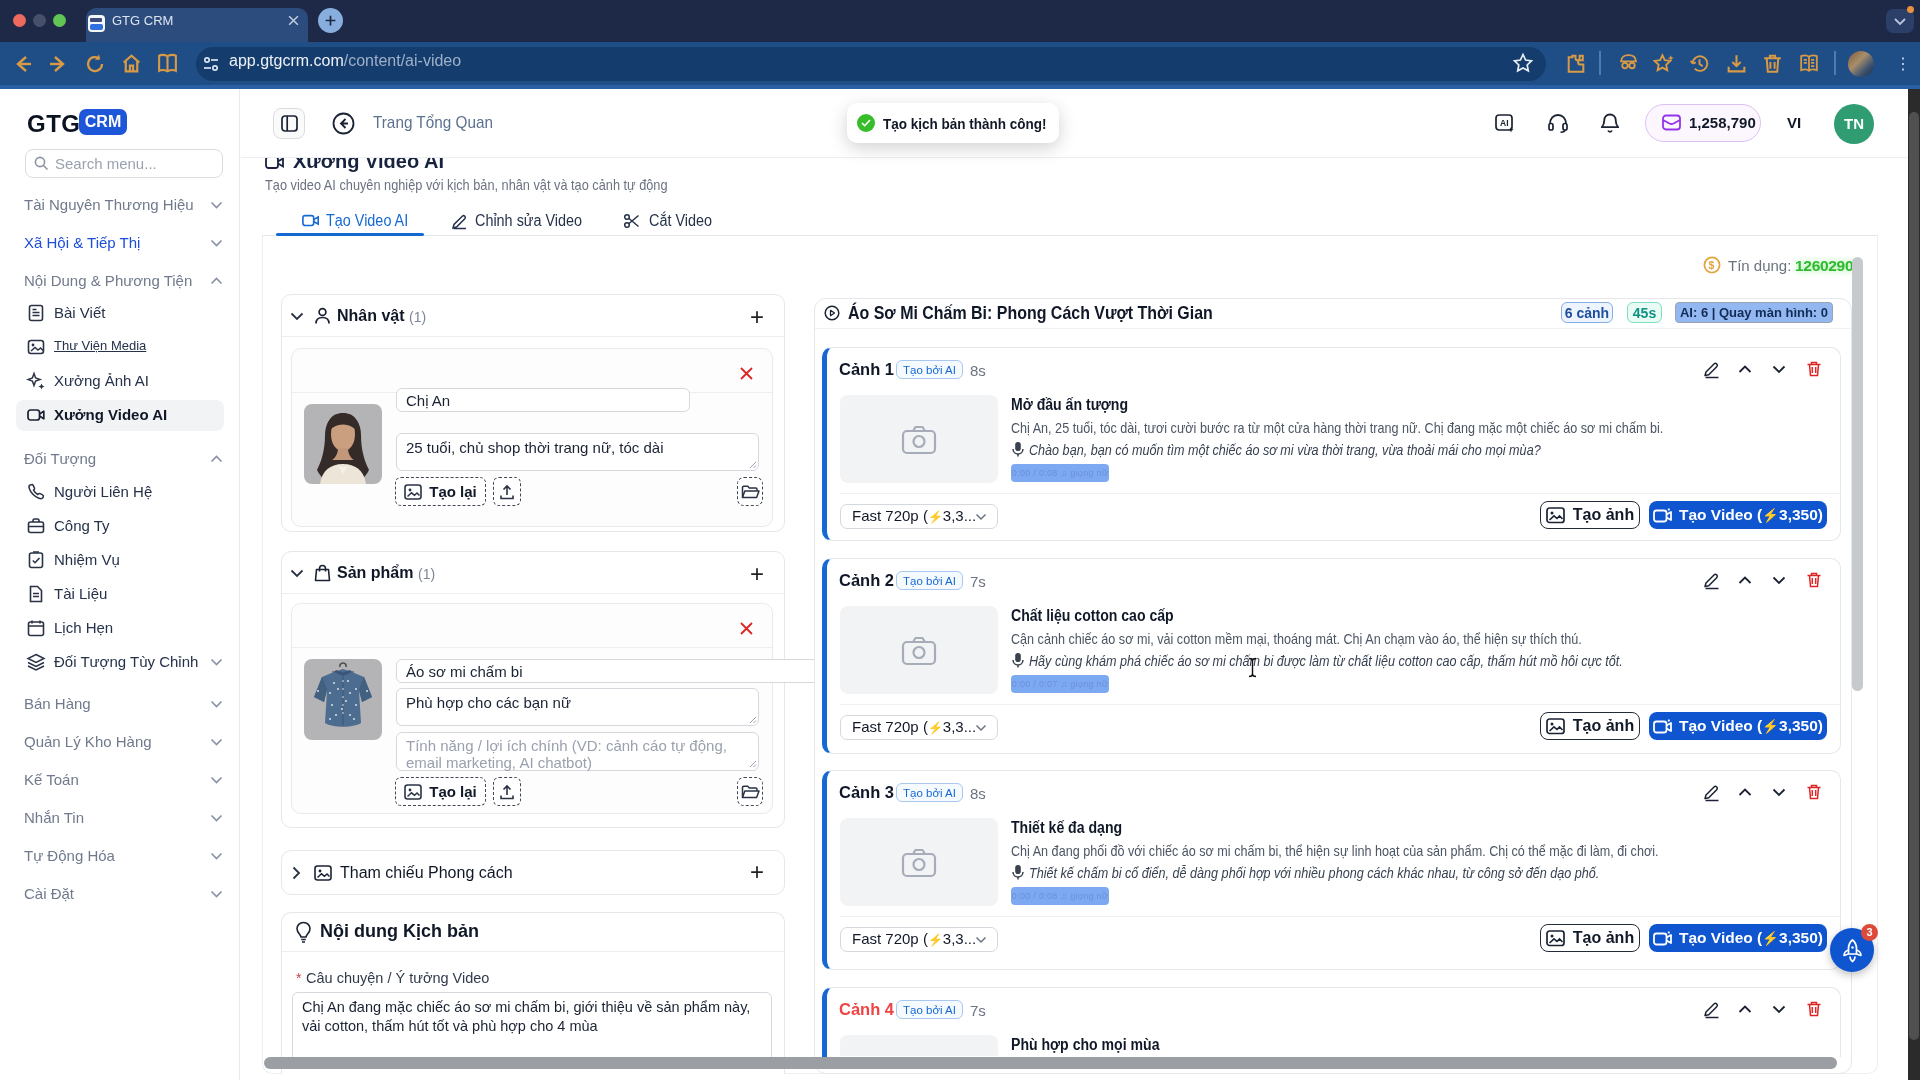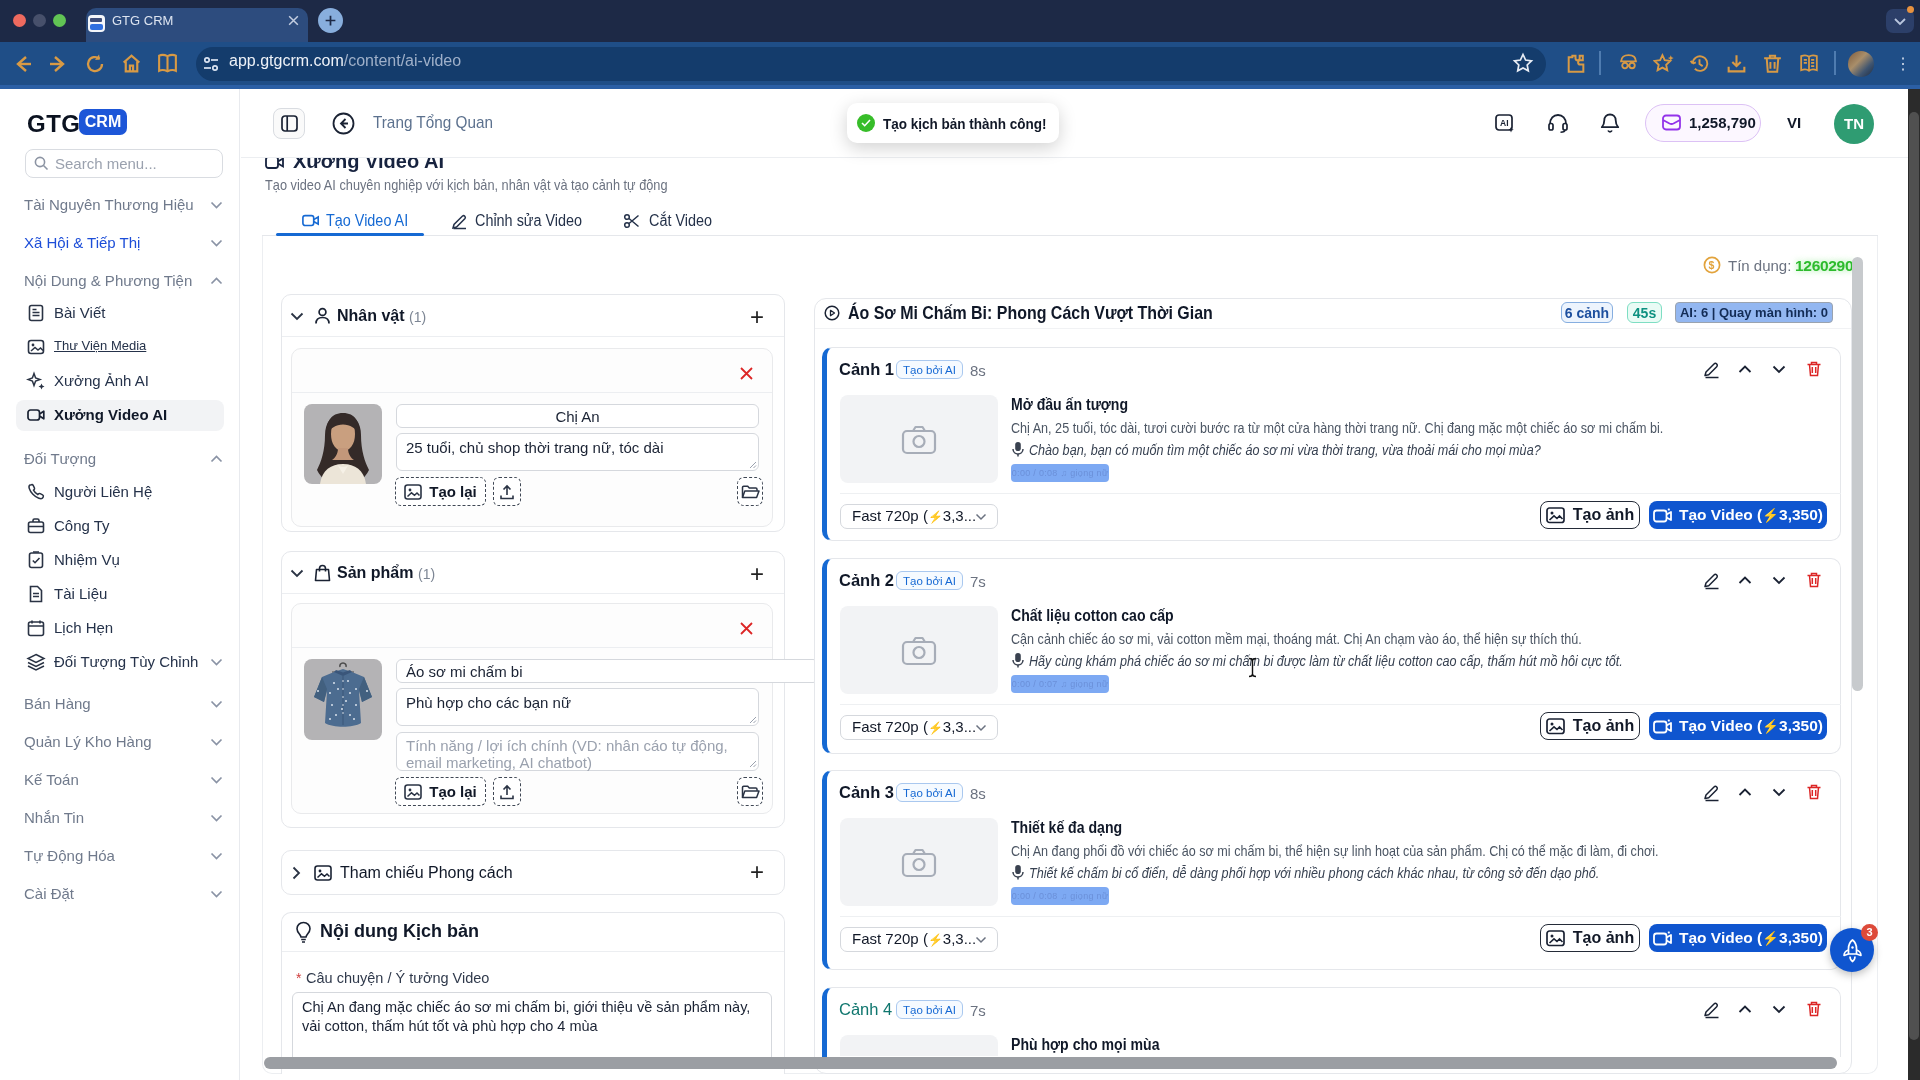--- a/index.html
+++ b/index.html
@@ -309,21 +309,21 @@
 <div class="abs" style="left:292px;top:392px;width:480px;height:1px;background:#eceef1;"></div>
 <svg class="abs" style="left:304px;top:404px;border-radius:8px;" width="78" height="80" viewBox="0 0 78 80">
       <rect width="78" height="80" fill="#b4b3b5"></rect>
       <path d="M39 10 C27 10 21 19 21 31 C21 47 17 58 13 66 C17 74 24 80 30 80 L48 80 C54 80 61 74 65 66 C61 58 57 47 57 31 C57 19 51 10 39 10 Z" fill="#342a28"></path>
       <path d="M39 14 C31 14 27 21 27 30 C27 40 32 47 39 47 C46 47 51 40 51 30 C51 21 47 14 39 14 Z" fill="#c99f7f"></path>
       <path d="M39 9 C27 9 21.5 18 23 31 C26 24 32 20.5 39 20.5 C46 20.5 52 24 55 31 C56.5 18 51 9 39 9 Z" fill="#342a28"></path>
       <path d="M34 44 C34 50 31 54 28 56 H50 C47 54 44 50 44 44 Z" fill="#c3977a"></path>
       <path d="M16 80 C18 66 27 60 39 60 C51 60 60 66 62 80 Z" fill="#ece5d8"></path>
       <path d="M33 60 C35 64 43 64 45 60 L39 70 Z" fill="#f6f1e7"></path>
     </svg>
-<input class="inp" style="left: 396px; top: 404px; width: 363px; height: 24px; text-align: center;" value="Chị An">
+<input class="inp" style="left: 396px; top: 388px; width: 294px; height: 24px;" value="Chị An">
 <div class="inp" style="left:396px;top:433px;width:363px;height:38px;line-height:17px;padding-top:5px;">25 tuổi, chủ shop thời trang nữ, tóc dài</div>
 <svg class="abs" style="left:749px;top:461px;" width="8" height="8" viewBox="0 0 8 8">
     <path d="M7 1 L1 7 M7 4.5 L4.5 7" stroke="#9aa1ae" stroke-width="1"></path>
   </svg>
 <div class="dashbtn" style="left:395px;top:477px;width:91px;height:29px;"><svg width="18" height="16" viewBox="0 0 18 16">
       <rect x="1" y="1" width="16" height="14" rx="2.5" stroke="#2a3344" stroke-width="1.6" fill="none"></rect>
       <circle cx="6" cy="6" r="1.4" fill="#2a3344"></circle>
       <path d="M3.5 12.5 L7.5 8.8 L10.5 11.3 L13 9 L15.5 11.5" stroke="#2a3344" stroke-width="1.5" fill="none"></path>
     </svg>Tạo lại</div>
 <div class="dashbtn" style="left:493px;top:477px;width:28px;height:29px;">
@@ -388,21 +388,21 @@
       <circle cx="39" cy="38" r="0.8"></circle>
       <circle cx="39" cy="46" r="0.8"></circle>
       <circle cx="39" cy="54" r="0.8"></circle>
     </g>
     </svg>
 <input class="inp" style="left: 396px; top: 659px; width: 423px; height: 24px;" value="Áo sơ mi chấm bi">
 <div class="inp" style="left:396px;top:688px;width:363px;height:38px;line-height:17px;padding-top:5px;">Phù hợp cho các bạn nữ</div>
 <svg class="abs" style="left:749px;top:716px;" width="8" height="8" viewBox="0 0 8 8">
     <path d="M7 1 L1 7 M7 4.5 L4.5 7" stroke="#9aa1ae" stroke-width="1"></path>
   </svg>
-<div class="inp" style="left:396px;top:732px;width:363px;height:39px;line-height:17px;padding-top:4px;color:#9aa1ae;">Tính năng / lợi ích chính (VD: nhân cáo tự động, email marketing, AI chatbot)</div>
+<div class="inp" style="left:396px;top:732px;width:363px;height:39px;line-height:17px;padding-top:4px;color:#9aa1ae;">Tính năng / lợi ích chính (VD: cảnh cáo tự động, email marketing, AI chatbot)</div>
 <svg class="abs" style="left:749px;top:760px;" width="8" height="8" viewBox="0 0 8 8">
     <path d="M7 1 L1 7 M7 4.5 L4.5 7" stroke="#9aa1ae" stroke-width="1"></path>
   </svg>
 <div class="dashbtn" style="left:395px;top:777px;width:91px;height:29px;"><svg width="18" height="16" viewBox="0 0 18 16">
       <rect x="1" y="1" width="16" height="14" rx="2.5" stroke="#2a3344" stroke-width="1.6" fill="none"></rect>
       <circle cx="6" cy="6" r="1.4" fill="#2a3344"></circle>
       <path d="M3.5 12.5 L7.5 8.8 L10.5 11.3 L13 9 L15.5 11.5" stroke="#2a3344" stroke-width="1.5" fill="none"></path>
     </svg>Tạo lại</div>
 <div class="dashbtn" style="left:493px;top:777px;width:28px;height:29px;">
     <svg width="18" height="18" viewBox="0 0 18 18">
@@ -608,21 +608,21 @@
     </svg>Tạo ảnh</div>
 <div class="btn-vid" style="left:1649px;top:924px;width:178px;height:28px;">
     <svg width="19" height="16" viewBox="0 0 19 16">
       <rect x="1" y="3.5" width="12.5" height="11" rx="2.5" stroke="#fff" stroke-width="1.8" fill="none"></rect>
       <path d="M13.5 7.5 L18 5 V13 L13.5 10.5" stroke="#fff" stroke-width="1.8" fill="none" stroke-linejoin="round"></path>
       <path d="M15.8 1.5 v2 M14.8 2.5 h2" stroke="#fff" stroke-width="1.3"></path>
     </svg>
     <span>Tạo Video (<span style="color:#f9c513;font-size:13.5px;">⚡</span>3,350)</span>
   </div>
 <div class="scene" style="top:987px;height:70px;border-bottom:none;border-radius:10px 10px 0 0;"></div>
-<div class="abs" style="left:839px;top:1000px;font-size:16.5px;font-weight:400;color:#0f766e;">Cảnh 4</div>
+<div class="abs" style="left:839px;top:1000px;font-size:16.5px;font-weight:700;color:#ef4444;">Cảnh 4</div>
 <div class="sbadge" style="left:896px;top:1000px;">Tạo bởi AI</div>
 <div class="abs" style="left:970px;top:1002px;font-size:15px;color:#6b7280;">7s</div>
 <svg class="abs" style="left:1703px;top:1001px;" width="17" height="18" viewBox="0 0 17 18">
     <path d="M2 14.5 L3 11 L11 3 a1.9 1.9 0 0 1 2.7 2.7 L5.7 13.7 L2 14.5 Z" stroke="#1a2233" stroke-width="1.5" fill="none" stroke-linejoin="round"></path>
     <path d="M2.5 16.5 H15.5" stroke="#1a2233" stroke-width="1.5"></path>
   </svg>
 <svg class="abs" style="left:1738px;top:1005px;" width="14" height="9" viewBox="0 0 14 9">
     <path d="M1.5 7 L7 1.5 L12.5 7" stroke="#1a2233" stroke-width="1.8" fill="none"></path>
   </svg>
 <svg class="abs" style="left:1772px;top:1005px;" width="14" height="9" viewBox="0 0 14 9">

